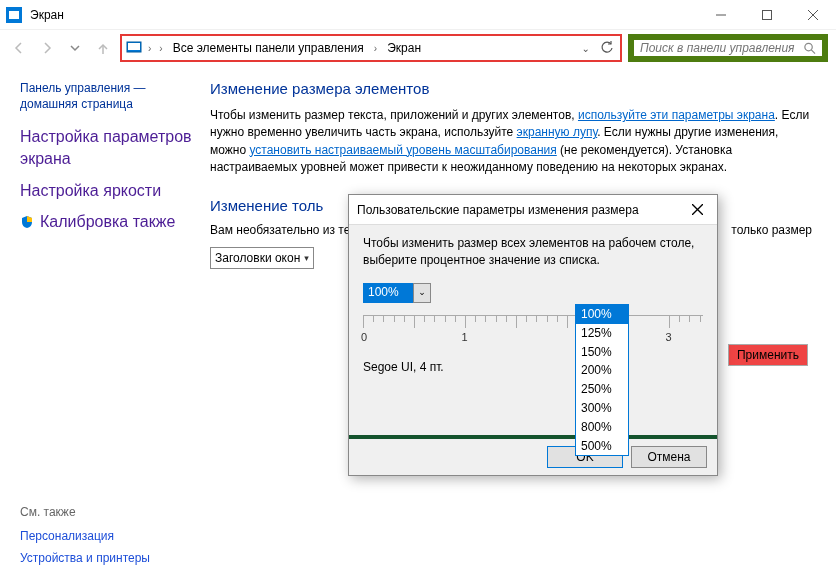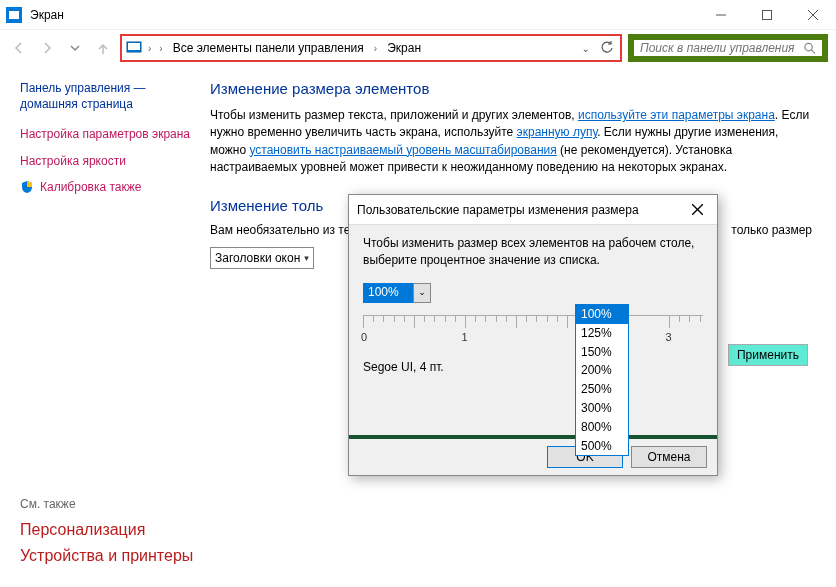--- a/index.html
+++ b/index.html
@@ -27,38 +27,38 @@
   .addrbox .dd { color: #555; font-size: 10px; padding: 0 4px; }
   .addrbox .refresh { width: 18px; height: 18px; display: flex; align-items: center; justify-content: center; }
   .searchbox { width: 200px; height: 28px; border: 6px solid #4d7c0f; display: flex; align-items: center; padding: 0 6px; }
   .searchbox input { border: none; outline: none; font-size: 12px; width: 100%; font-style: italic; color: #888; }
   .searchbox .sicon { width: 14px; height: 14px; }
 
   
   .content { display: flex; padding: 14px 20px 0 20px; }
   .sidebar { width: 190px; padding-right: 10px; }
   .sidebar .home { color: #003399; font-size: 12px; line-height: 1.35; margin-bottom: 14px; }
-  .sidebar .link { color: #be185d; font-size: 12px; line-height: 1.35; margin-bottom: 10px; cursor: pointer; }
+  .sidebar .link { color: #4c1d95; font-size: 16px; line-height: 1.35; margin-bottom: 10px; cursor: pointer; }
   .sidebar .linkrow { display: flex; align-items: center; gap: 6px; margin-bottom: 10px; }
   .sidebar .shield { width: 14px; height: 14px; }
 
   .main { flex: 1; }
   .main h1 { color: #003399; font-size: 15px; font-weight: normal; margin-bottom: 10px; }
   .main p { font-size: 12px; line-height: 1.45; color: #000; }
   .main a { color: #0066cc; text-decoration: underline; }
   .main h2 { color: #003399; font-size: 15px; font-weight: normal; margin-top: 20px; margin-bottom: 8px; }
   .combo-row { display: flex; align-items: center; gap: 10px; margin-top: 8px; }
   .combo { height: 22px; border: 1px solid #888; background: #fff; display: flex; align-items: center; padding: 0 4px; font-size: 12px; }
   .combo .caret { margin-left: 4px; font-size: 9px; color: #333; }
-  .applybtn { position: absolute; right: 28px; top: 344px; height: 22px; width: 80px; border: 1px solid #aaa; background: #5eead4; font-size: 12px; display: flex; align-items: center; justify-content: center; }
+  .applybtn { position: absolute; right: 28px; top: 344px; height: 22px; width: 80px; border: 1px solid #aaa; background: #ef4444; font-size: 12px; display: flex; align-items: center; justify-content: center; }
 
   
   .seealso { position: absolute; left: 20px; bottom: 14px; }
   .seealso .hdr { color: #666; font-size: 12px; margin-bottom: 10px; }
-  .seealso .link { color: #b91c1c; font-size: 16px; margin-bottom: 8px; display: block; }
+  .seealso .link { color: #1d4ed8; font-size: 12px; margin-bottom: 8px; display: block; }
 
   
   .dialog { position: absolute; left: 348px; top: 194px; width: 370px; height: 282px; background: #f0f0f0; border: 1px solid #888; box-shadow: 3px 3px 12px rgba(0,0,0,0.3); }
   .dialog .dtitle { height: 30px; background: #fff; display: flex; align-items: center; padding: 0 8px; border-bottom: 1px solid #ddd; }
   .dialog .dtitle span { font-size: 12px; }
   .dialog .dtitle .spacer { flex: 1; }
   .dialog .dtitle .close { width: 24px; height: 24px; display: flex; align-items: center; justify-content: center; }
   .dialog .dbody { padding: 10px 14px; font-size: 12px; line-height: 1.4; }
   .dialog .drow { display: flex; align-items: center; gap: 8px; margin-top: 14px; }
   .dialog .label { }

